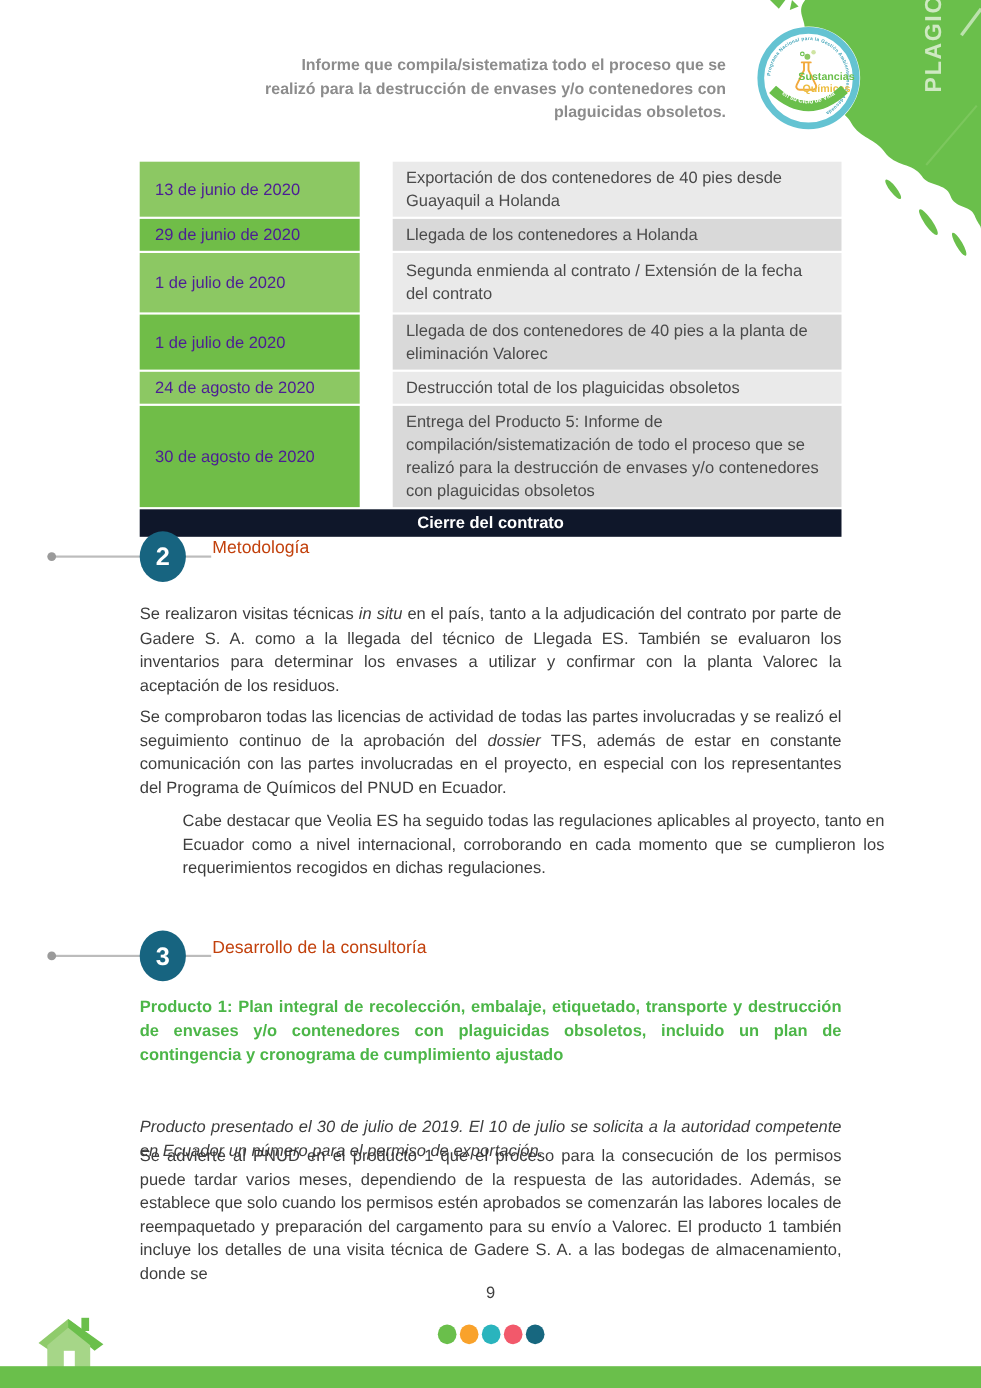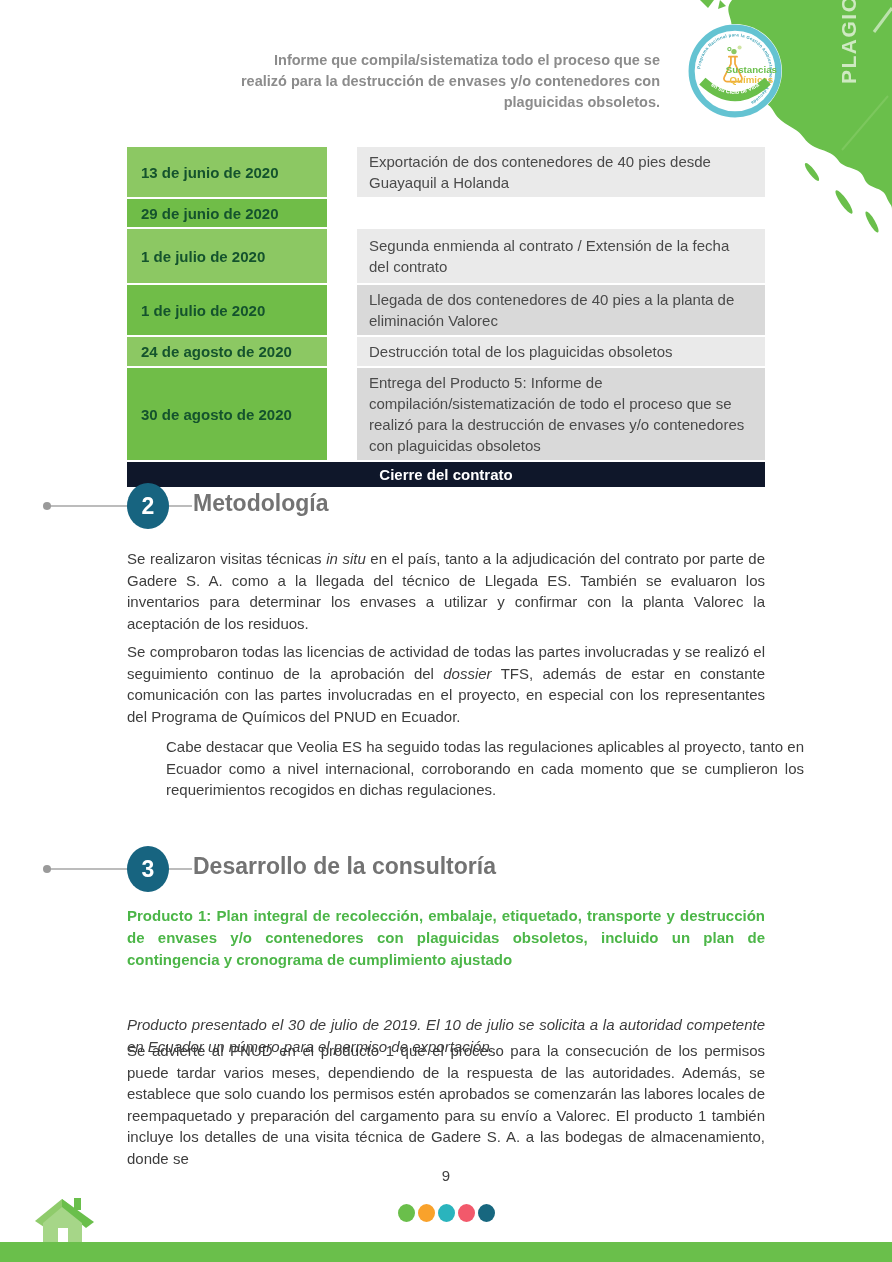--- a/index.html
+++ b/index.html
@@ -23,21 +23,21 @@
     transform:translate(-50%,-50%) rotate(-90deg);
     color:#cfe9c2; font-size:21px; font-weight:bold; letter-spacing:1.5px;
   }
   .logo-wrap { position:absolute; left:686px; top:22px; width:98px; height:98px; }
 
   
   .timeline { position:absolute; left:127px; top:147px; width:638px; }
   .t-row { display:flex; gap:2px; margin-bottom:2px; }
   .t-date {
     flex:0 0 200px; display:flex; align-items:center;
-    padding-left:14px; color:#14532d; font-weight:bold; font-size:15px;
+    padding-left:14px; color:#4c1d95; font-weight:normal; font-size:15px;
   }
   .t-event {
     flex:1; display:flex; align-items:center;
     padding:4px 12px; color:#4a4a4a; font-size:15px; line-height:21px;margin-left:28px;
   }
   .row-light .t-date { background:#8cc863; }
   .row-light .t-event { background:#eaeaea; }
   .row-dark .t-date { background:#70bd48; }
   .row-dark .t-event { background:#d9d9d9; }
   .h50 { min-height:50px; } .h28 { min-height:28px; } .h54 { min-height:54px; }
@@ -53,21 +53,21 @@
   .marker-line { position:absolute; left:48px; width:144px; height:2px; top:24px; background:#bcbcbc; }
   .marker-dot { position:absolute; left:43px; top:21px; width:8px; height:8px; border-radius:50%; background:#9a9a9a; }
   .marker-circle {
     position:absolute; left:127px; top:2px; width:42px; height:46px;
     border-radius:50%; background:#176480; color:#ffffff;
     display:flex; align-items:center; justify-content:center;
     font-size:23px; font-weight:bold;
   }
   .marker-title {
     position:absolute; left:193px; top:9px;
-    color:#737373; font-size:23px; font-weight:bold; white-space:nowrap;
+    color:#c2410c; font-size:16px; font-weight:normal; white-space:nowrap;
   }
 
   
   .para {
     position:absolute; left:127px; width:638px;
     font-size:15px; line-height:21.5px; color:#3d3d3d;
     text-align:justify;
   }
   .para em { }
   .para-green {
@@ -152,20 +152,21 @@
 
   <div class="header-subtitle">Informe que compila/sistematiza todo el proceso que se realizó para la destrucción de envases y/o contenedores con plaguicidas obsoletos.</div>
 
   <div class="timeline">
     <div class="t-row row-light h50">
       <div class="t-date">13 de junio de 2020</div>
       <div class="t-event">Exportación de dos contenedores de 40 pies desde Guayaquil a Holanda</div>
     </div>
     <div class="t-row row-dark h28">
       <div class="t-date">29 de junio de 2020</div>
+      <div class="t-event">Llegada de los contenedores a Holanda</div>
     </div>
     <div class="t-row row-light h54">
       <div class="t-date">1 de julio de 2020</div>
       <div class="t-event">Segunda enmienda al contrato / Extensión de la fecha del contrato</div>
     </div>
     <div class="t-row row-dark h50">
       <div class="t-date">1 de julio de 2020</div>
       <div class="t-event">Llegada de dos contenedores de 40 pies a la planta de eliminación Valorec</div>
     </div>
     <div class="t-row row-light h26">

